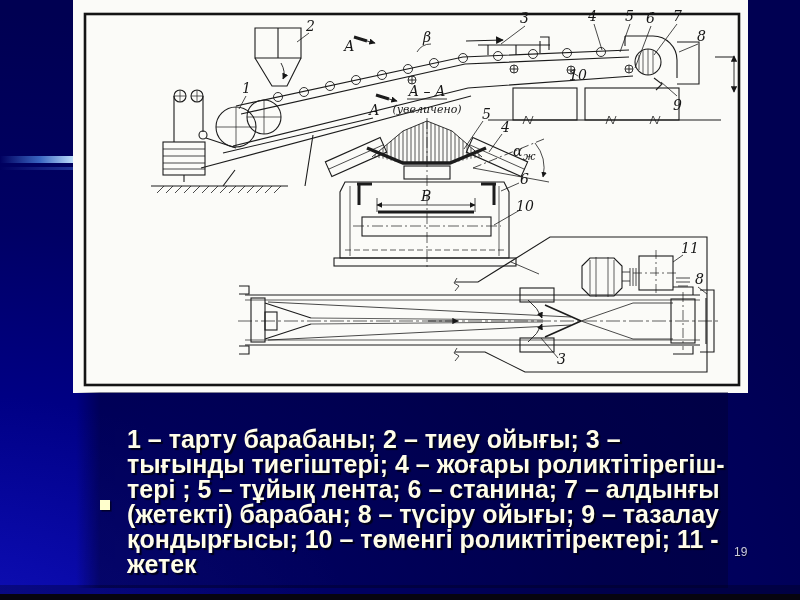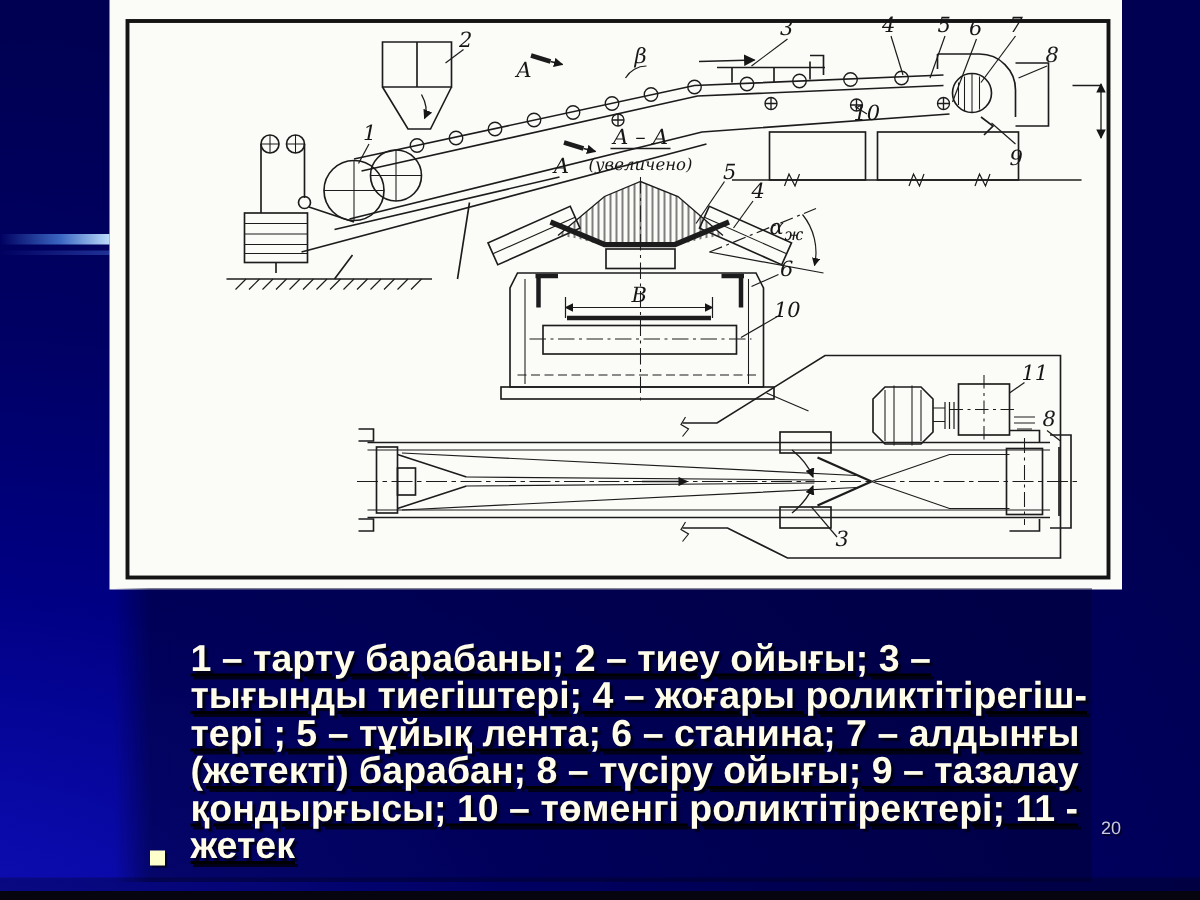--- a/index.html
+++ b/index.html
@@ -25,21 +25,21 @@
     position:absolute; left:76px; top:392px; width:652px; height:196px;
     background: linear-gradient(90deg, rgba(0,0,45,0) 0px,
        rgba(0,0,45,0.50) 24px, rgba(0,0,45,0.42) 100%);
   }
   .band1 { position:absolute; left:0; bottom:6px; width:800px; height:9px;
     background: rgba(0,0,10,0.28); }
   .band2 { position:absolute; left:0; bottom:0; width:800px; height:6px;
     background:#06040f; }
   .body-text {
     position:absolute; left:100px; top:427px; width:640px;
-    display:flex; align-items:flex-end;text-decoration:underline;
+    display:flex; align-items:center;
   }
   .bullet {
     flex:none; width:10px; height:10px; background:#ffffcc;
     margin-top:6px; margin-right:17px;
     box-shadow: 1.5px 1.5px 0 rgba(0,0,15,0.65);
   }
   .para {
     width:615px;
     font-weight:bold; font-size:25px; line-height:25px;
     color:#fffde9; letter-spacing:0px;
@@ -294,17 +294,17 @@
     </svg>
   </div>
 
   <div class="text-overlay"></div>
 
   <div class="body-text">
     <div class="bullet"></div>
     <div class="para">1 – тарту барабаны; 2 – тиеу ойығы; 3 – тығынды тиегіштері; 4 – жоғары роликтітірегіш-тері ; 5 – тұйық лента; 6 – станина; 7 – алдынғы (жетекті) барабан; 8 – түсіру ойығы; 9 – тазалау қондырғысы; 10 – төменгі роликтітіректері; 11 - жетек</div>
   </div>
 
-  <div class="page-number">20</div>
+  <div class="page-number">19</div>
 
   <div class="band1"></div>
   <div class="band2"></div>
 </div>
 
 </body></html>

